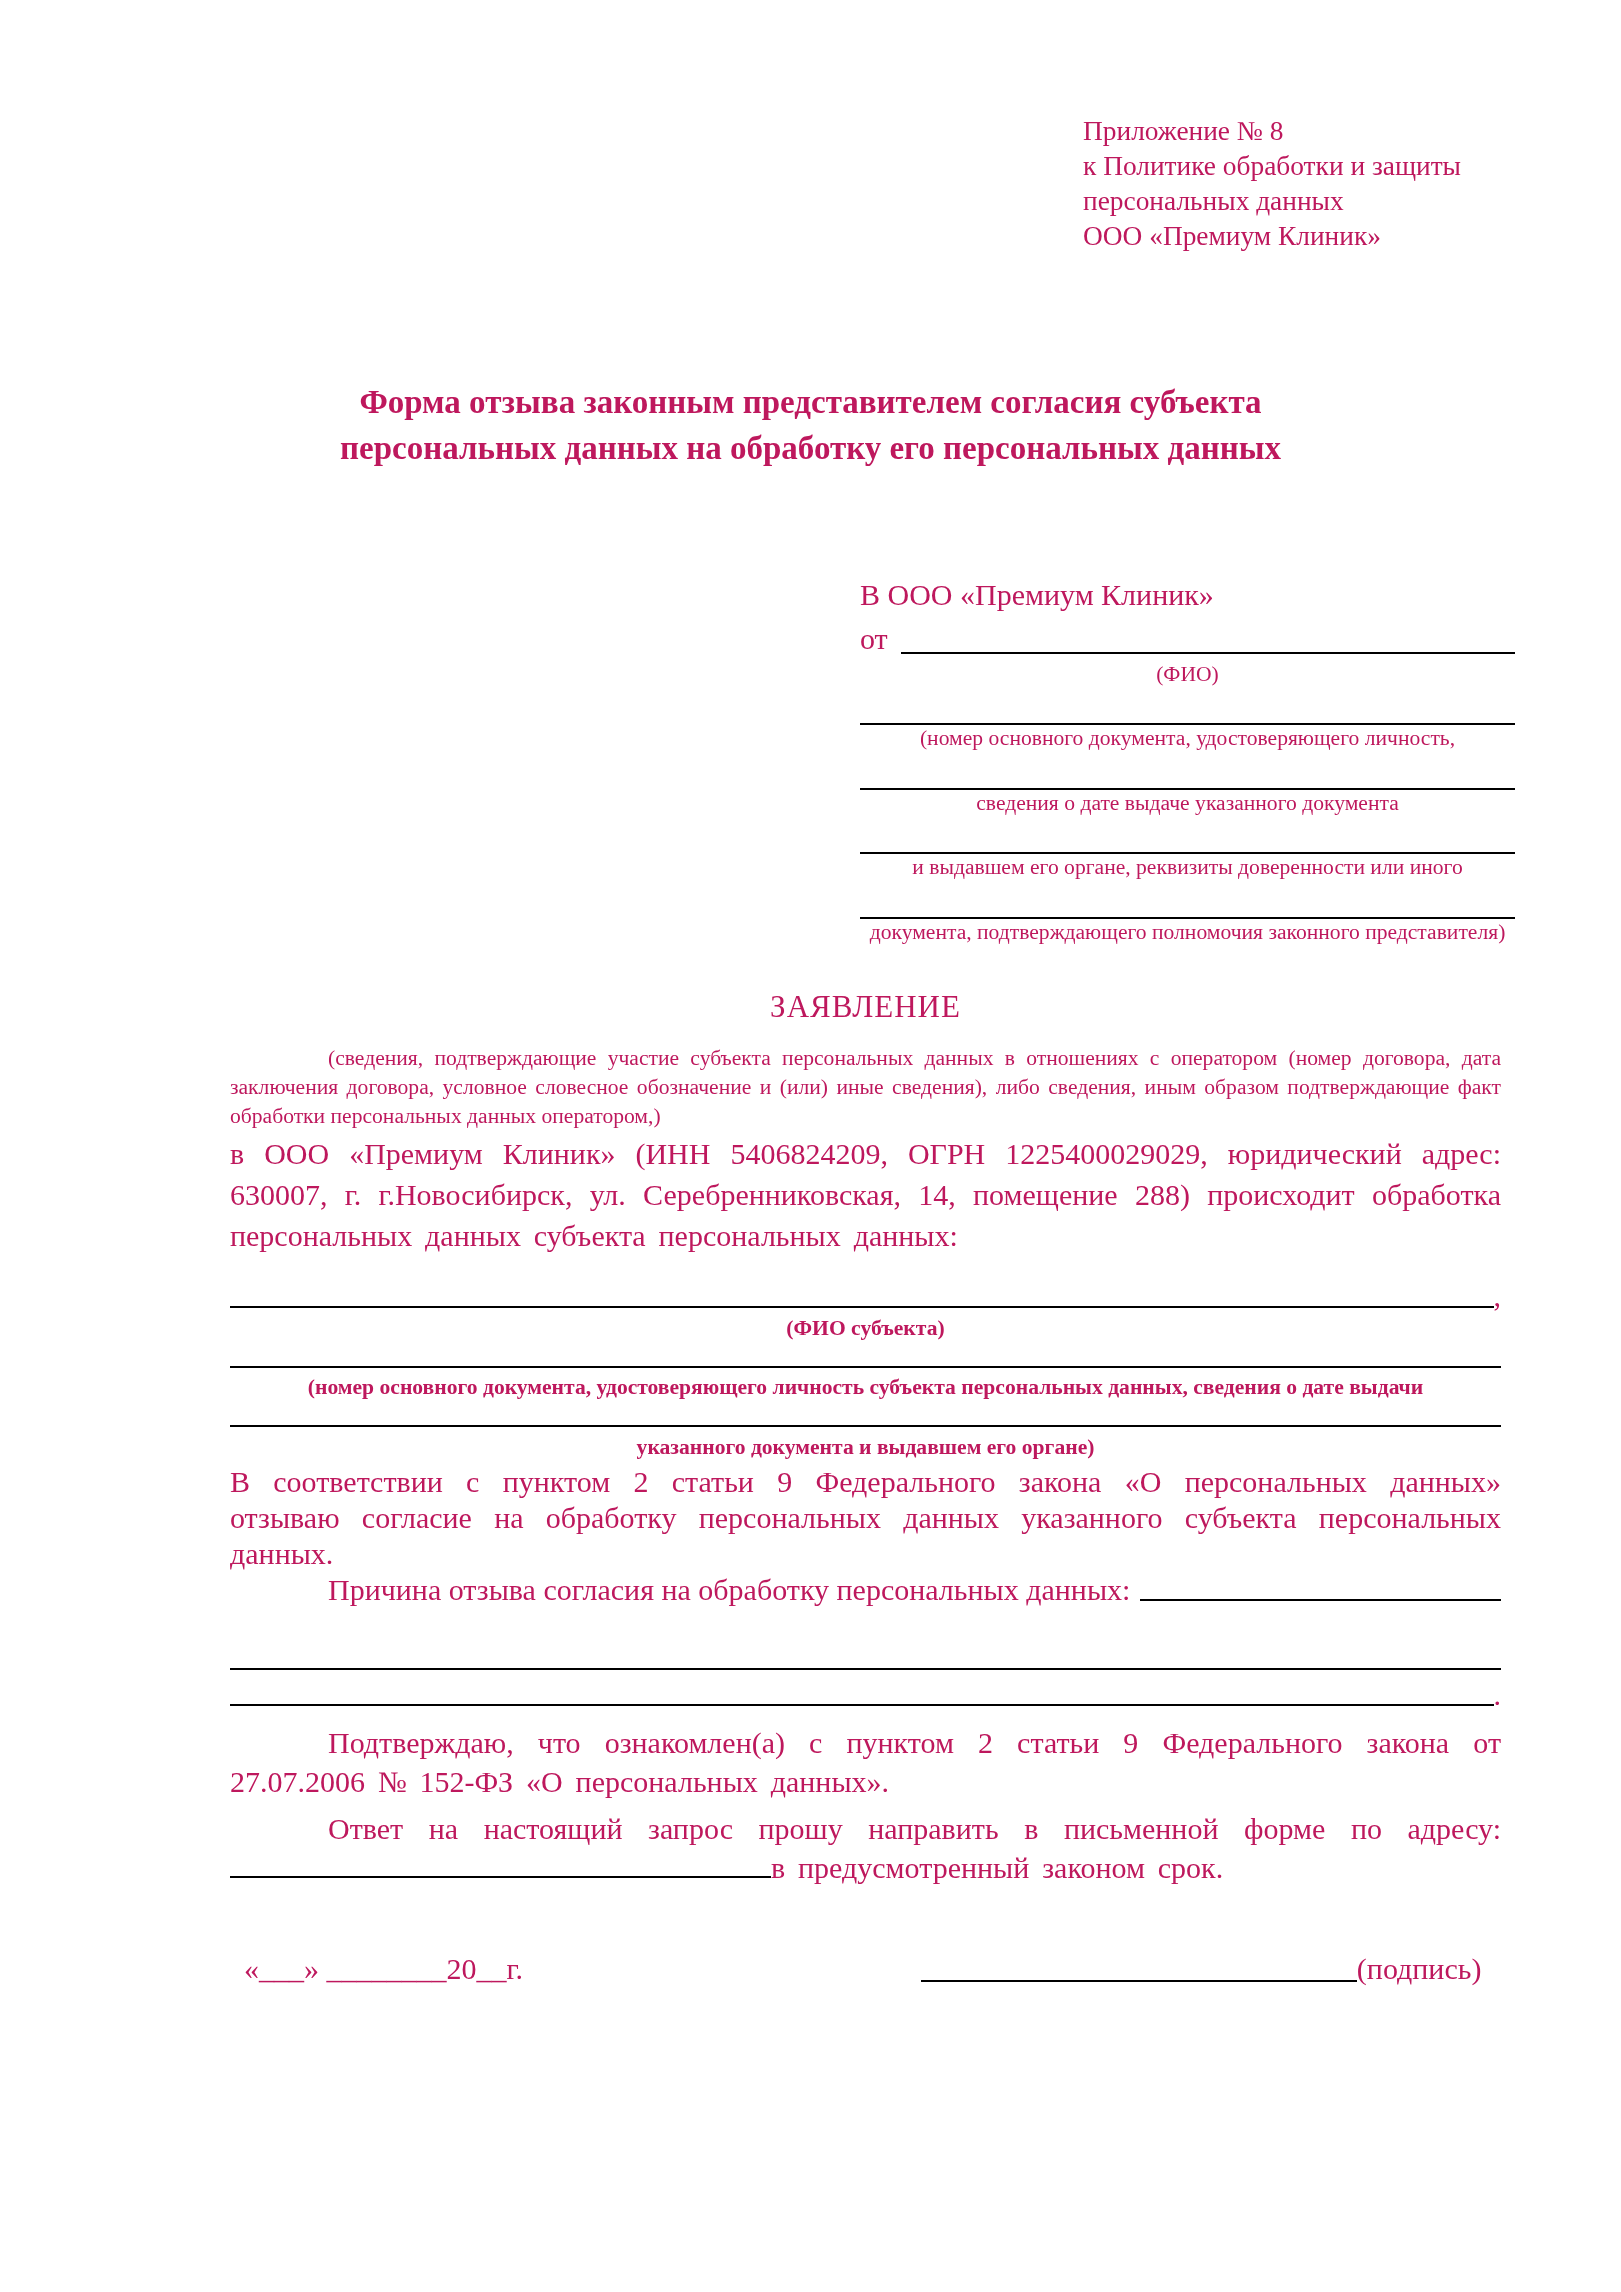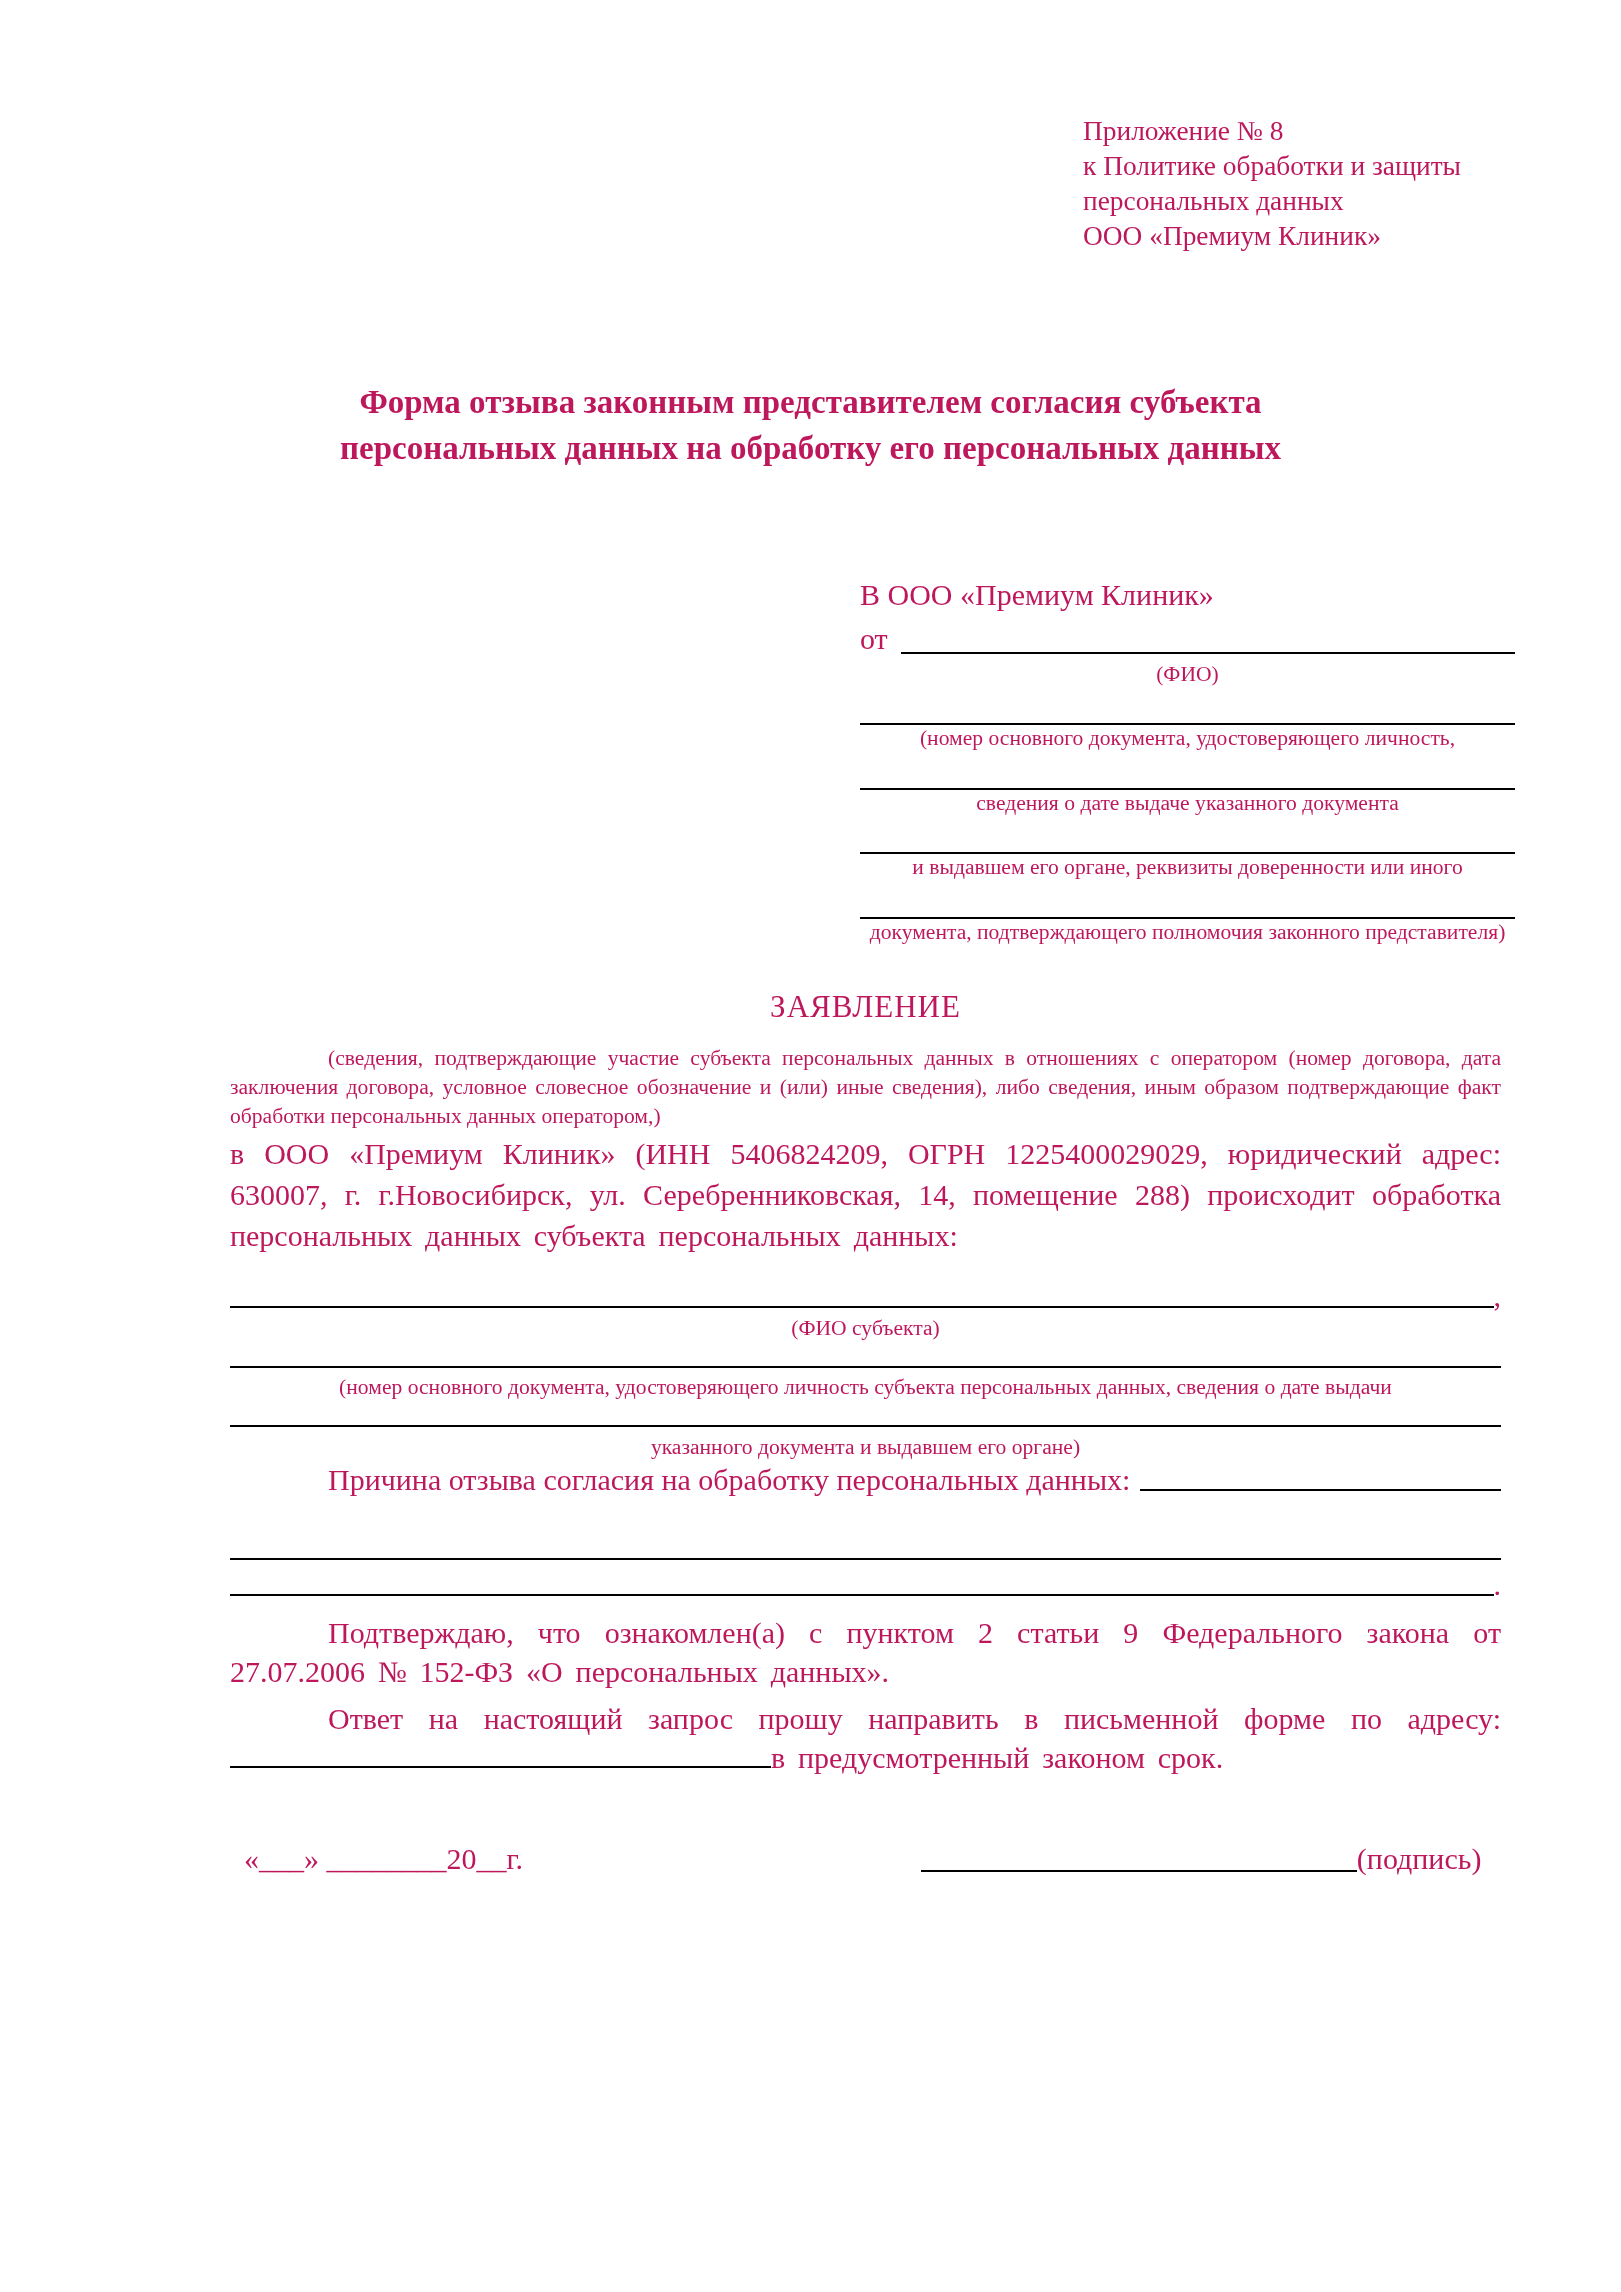--- a/index.html
+++ b/index.html
@@ -67,20 +67,21 @@
     text-align:justify;
     line-height:41px;
     word-spacing:0.18em;
     margin-top:2px;
   }
   .blank-row{display:flex;align-items:flex-end;line-height:39px;margin-top:19.6px;}
   .blank-row .tail{flex:0 0 auto;}
   .center-caption{
     font-size:21.6px;line-height:27.4px;
     text-align:center;
+    font-weight:bold;
   }
   .blank-row.mid{margin-top:23.5px;}
   .body-para.tight{line-height:36px;word-spacing:0.2em;margin-top:2px;}
   .reason-row{display:flex;align-items:flex-end;line-height:36px;padding-left:98px;}
   .reason-row .lbl{flex:0 0 auto;white-space:nowrap;}
   .reason-row .fill{margin-left:9.8px;}
   .lone-blank{margin-top:43px;height:17.6px;border-bottom:2.9px solid #000;}
   .blank-period{display:flex;align-items:flex-end;line-height:41px;margin-top:3.9px;}
   .blank-period .fill{margin-bottom:8.8px;}
   .body-para.indent{text-indent:98px;line-height:39px;margin-top:7.8px;}
@@ -154,20 +155,21 @@
     <div class="blank-row mid">
       <span class="fill"></span>
     </div>
     <div class="center-caption">(номер основного документа, удостоверяющего личность субъекта персональных данных, сведения о дате выдачи</div>
 
     <div class="blank-row mid">
       <span class="fill"></span>
     </div>
     <div class="center-caption">указанного документа и выдавшем его органе)</div>
 
+    <div class="body-para tight">В соответствии с пунктом 2 статьи 9 Федерального закона «О персональных данных» отзываю согласие на обработку персональных данных указанного субъекта персональных данных.</div>
 
     <div class="reason-row">
       <span class="lbl">Причина отзыва согласия на обработку персональных данных:</span>
       <span class="fill"></span>
     </div>
 
     <div class="lone-blank"></div>
     <div class="blank-period">
       <span class="fill"></span>
       <span class="tail">.</span>

